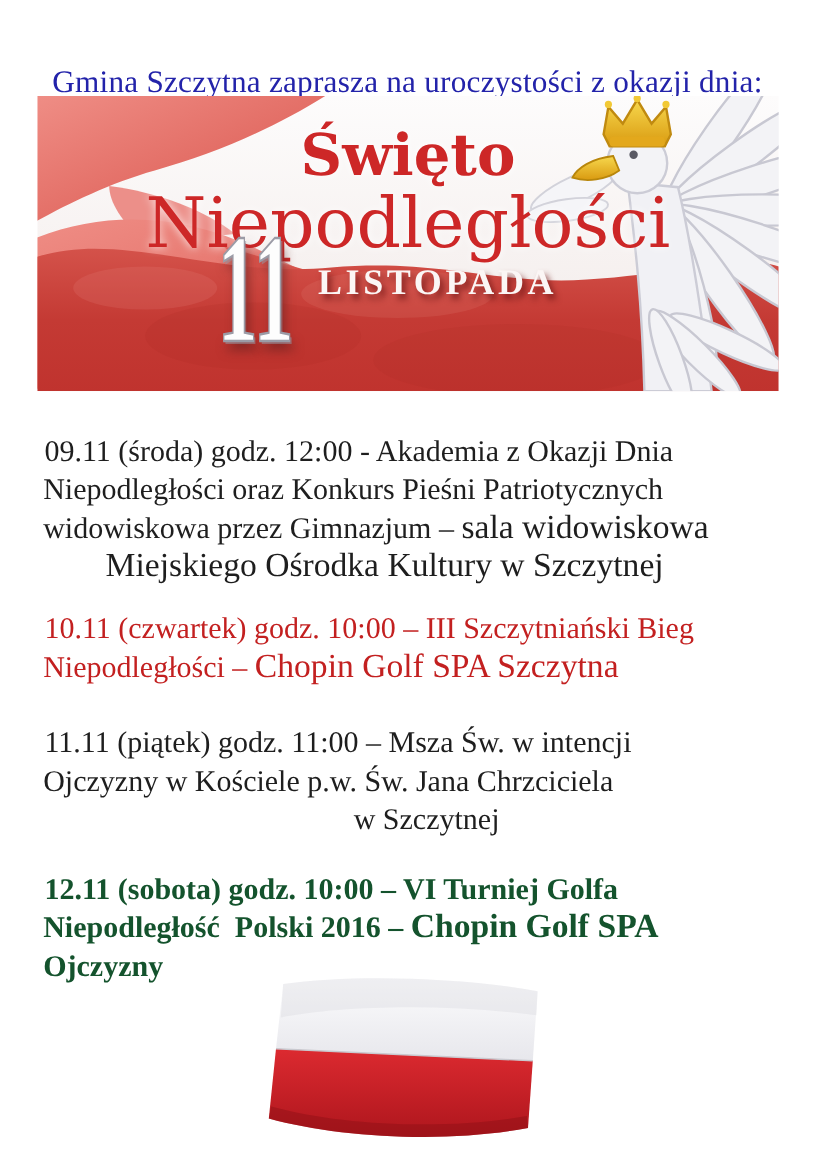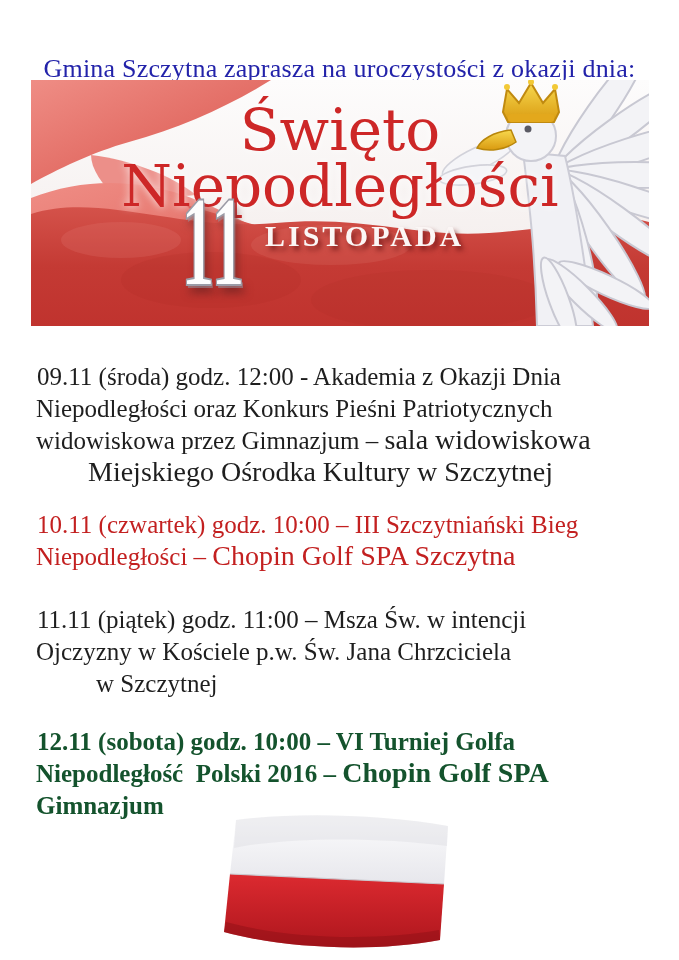--- a/index.html
+++ b/index.html
@@ -20,21 +20,21 @@
     overflow:hidden;
   }
   .banner svg { position:absolute; left:0; top:0; }
   .feather { fill:#f3f3f6; stroke:#c8c8d2; stroke-width:2; }
   .feather-sm { fill:#f5f5f8; stroke:#d2d2da; stroke-width:1.6; }
   .b-title1, .b-title2 {
     position:absolute; left:0; width:100%; text-align:center;
     font-family:"DejaVu Serif",serif;
     text-shadow:0 0 8px rgba(255,255,255,0.85);
   }
-  .b-title1 { top:20px; font-size:58px; line-height:60px; }
+  .b-title1 { top:20px; font-size:48px; line-height:60px;font-weight:bold; }
   .b-title2 { top:76px; font-size:58px; line-height:60px; }
   .b-day {
     position:absolute; left:150px; top:96px;
     font-size:130px; line-height:130px; font-weight:bold;
     transform:scaleX(0.52); transform-origin:0 0;
     -webkit-text-stroke:2px #9b9ba6;
     text-shadow:3px 3px 0 rgba(150,150,160,0.55), 6px 8px 12px rgba(90,30,30,0.6);
   }
   .b-month {
     position:absolute; left:234px; top:134px;
@@ -43,21 +43,21 @@
   }
   
   .event { position:absolute; left:0; width:641px; font-size:25px; line-height:31px; }
   .ev1 { top:360px; }
   .ev2 { top:508px; }
   .ev3 { top:603px; }
   .ev4 { top:725px; }
   .line span { white-space:pre-wrap; }
   .ind-a { padding-left:37px; }
   .ind-b { padding-left:36px; }
-  .ind-b2 { padding-left:96px; }
+  .ind-b2 { padding-left:70px;text-align:center; }
   .ind-c { padding-left:88px; }
   .s { font-size:28px; }
   
   .footer-flag { position:absolute; left:222px; top:812px; width:232px; height:140px; }
 </style>
 </head>
 <body>
 
 <div class="header" style="color: rgb(35, 35, 170);">Gmina Szczytna zaprasza na uroczystości z okazji dnia:</div>
 
@@ -175,21 +175,21 @@
 </section>
 
 <section class="event ev4" style="color: #14532d; font-weight: bold;">
   <div class="line ind-a">
     <span class="m">12.11 (sobota) godz. 10:00 – VI Turniej Golfa</span><span class="s"></span>
   </div>
   <div class="line ind-b">
     <span class="m">Niepodległość  Polski 2016 – </span><span class="s">Chopin Golf SPA</span>
   </div>
   <div class="line ind-b">
-    <span class="m">Gimnazjum</span><span class="s"></span>
+    <span class="m">Ojczyzny</span><span class="s"></span>
   </div>
 </section>
 
 <div class="footer-flag">
   <svg width="232" height="140" viewBox="0 0 232 140">
     <defs>
       <linearGradient id="fw" x1="0" y1="0" x2="0" y2="1">
         <stop offset="0" stop-color="#fcfcfd"></stop>
           <stop offset="1" stop-color="#e7e7ec"></stop>
       </linearGradient>

